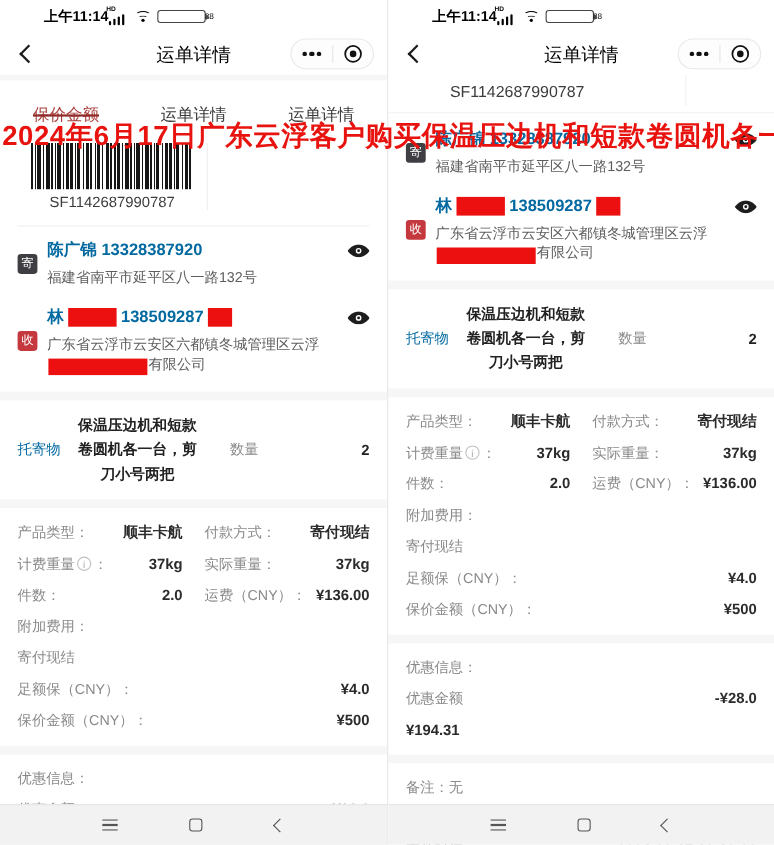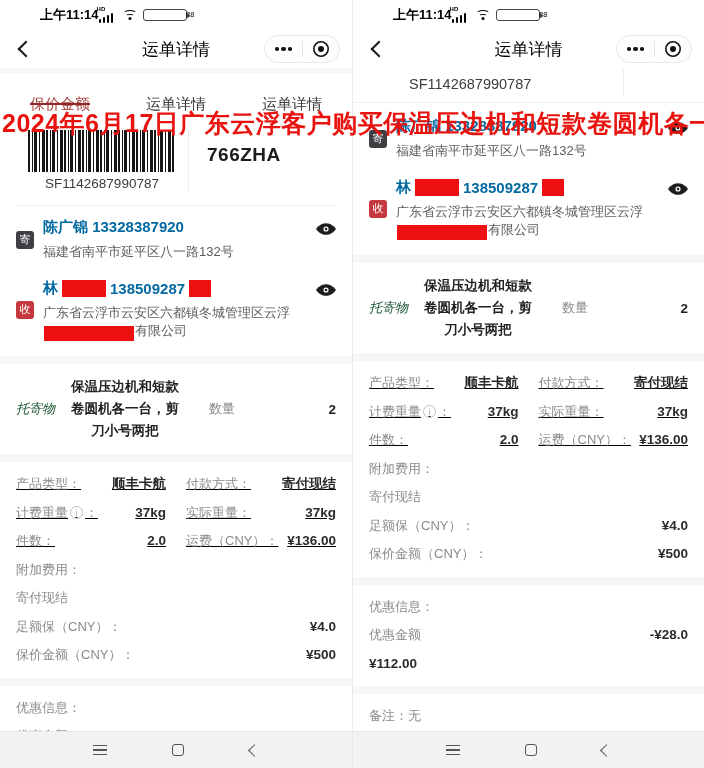--- a/index.html
+++ b/index.html
@@ -66,28 +66,28 @@
   .p-name { font-size:15px; font-weight:600; color:#0369a1; display:flex; align-items:center; gap:4px; }
   .p-addr { font-size:13px; color:#5d5d5d; margin-top:6px; line-height:18px; }
   .eye { align-self:flex-start; margin-top:3px; cursor:pointer; }
   .redact { display:inline-block; background:#ec1010; vertical-align:middle; }
   .rd-name { width:44px; height:17px; }
   .rd-tel  { width:22px; height:17px; }
   .rd-addr { width:90px; height:15px; margin:0 1px -3px 1px; }
 
   
   .goods { display:flex; align-items:center; padding:12px 16px; }
-  .g-label { font-size:13px; color:#14532d; flex:0 0 auto;font-style:italic; }
+  .g-label { font-size:13px; color:#0369a1; flex:0 0 auto; }
   .g-val { width:116px; text-align:center; font-size:13.5px; font-weight:600; color:#222; line-height:22px; margin-left:12px; }
   .g-qty-label { font-size:13px; color:#8a8a8a; margin-left:26px; }
   .g-qty { flex:1; text-align:right; font-size:13.5px; font-weight:600; color:#222; }
 
   
   .fees { padding:8px 16px 8px; }
-  .frow { display:flex;text-decoration:underline; }
+  .frow { display:flex; }
   .fcol { flex:1; display:flex; justify-content:space-between; line-height:28.5px; }
   .fcol + .fcol { margin-left:20px; }
   .flabel { font-size:13px; color:#8a8a8a; display:flex; align-items:center; }
   .fval { font-size:13.5px; font-weight:600; color:#2b2b2b; }
   .srow { line-height:28.5px; font-size:13px; color:#8a8a8a; }
   .arow { display:flex; justify-content:space-between; line-height:28.5px; }
   .arow .flabel { font-size:13px; }
   .info-icon { display:inline-block; width:13px; height:13px; border:1px solid #c0c0c0; border-radius:50%; font-size:9px; line-height:12px; text-align:center; color:#ababab; margin:0 2px; font-style:normal; cursor:pointer; }
   .info-icon::after { content:"i"; }
 
@@ -160,21 +160,20 @@
         <span class="tab active">保价金额</span>
         <span class="tab">运单详情</span>
         <span class="tab">运单详情</span>
       </div>
       <div class="bc-row">
         <div class="bc-left">
           <div class="bars"></div>
           <div class="bc-num">SF1142687990787</div>
         </div>
         <div class="bc-right">
-          <div class="dest-code">766ZHA</div>
         </div>
       </div>
       <div class="hairline"></div>
 
       <div class="party">
         <span class="badge send">寄</span>
         <span class="party-main">
           <span class="p-name">陈广锦 13328387920</span>
           <div class="p-addr">福建省南平市延平区八一路132号</div>
         </span>
@@ -425,21 +424,21 @@
 
     <div class="gap"></div>
 
     <div class="card fees">
       <div class="srow">优惠信息：</div>
       <div class="arow">
           <span class="flabel">优惠金额</span>
           <span class="fval">-¥28.0</span>
         </div>
       <div class="arow">
-          <span class="fval">¥112.00</span>
+          <span class="fval">¥194.31</span>
         </div>
     </div>
 
     <div class="gap"></div>
 
     <div class="card fees">
       <div class="srow">备注：无</div>
       <div class="arow">
           <span class="flabel">收件员：</span>
           <span class="fval">41454728</span>

